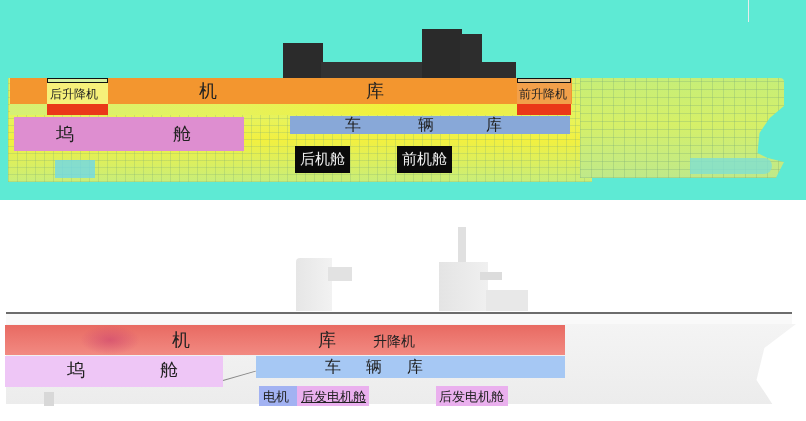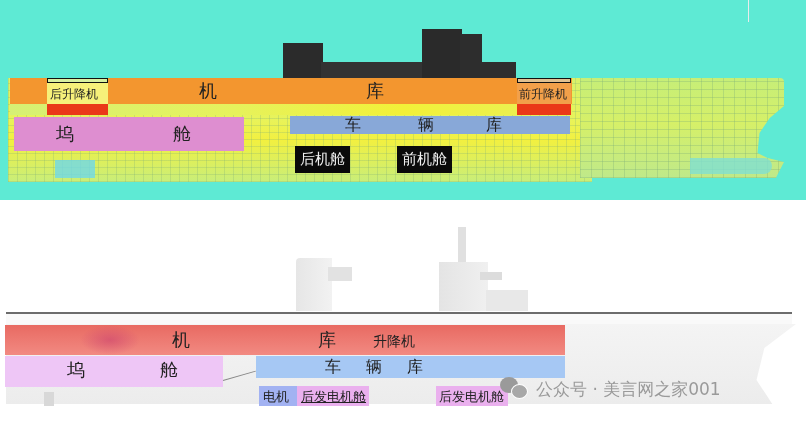--- a/index.html
+++ b/index.html
@@ -152,20 +152,13 @@
   <div class="b-gen"></div>
   <span class="lbl-sm" style="left:255px; top:170px; font-size:13px;margin-left:8px;">电机</span>
   <div class="b-aftgen"></div>
   <span class="lbl-sm" style="left:301px; top:170px; font-size:13px;text-decoration:underline;">后发电机舱</span>
   <div class="b-fwdgen"></div>
   <span class="lbl-sm" style="left:439px; top:170px; font-size:13px;">后发电机舱</span>
 
   <div class="b-post"></div>
   <div class="b-bottom-white"></div>
 
-  <div class="watermark">
-    <span class="wm-icon">
-      <span class="b1"></span>
-        <span class="b2"></span>
-    </span>
-    <span>公众号 · 美言网之家001</span>
-  </div>
 </div>
 
 </body></html>

